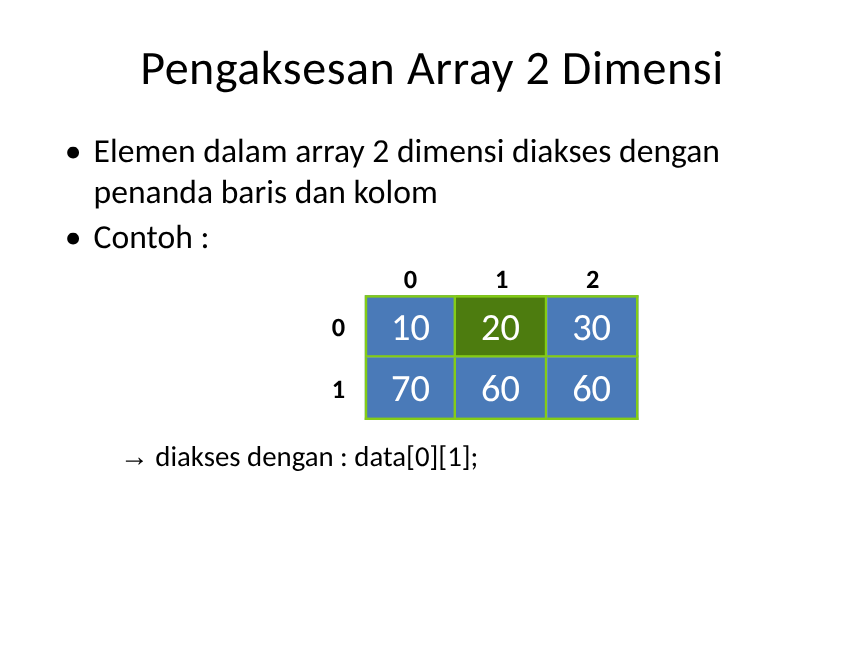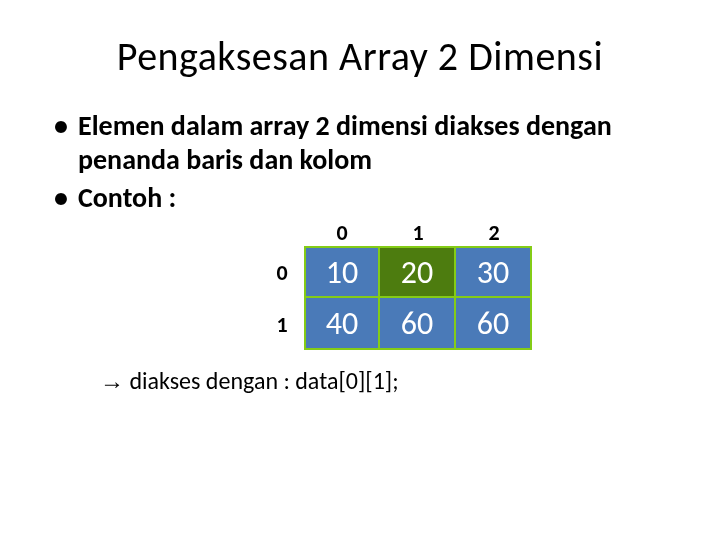--- a/index.html
+++ b/index.html
@@ -23,21 +23,20 @@
     font-weight: 400;
     margin: 12px 0 28px 0;
     letter-spacing: 0.5px;
   }
   ul.bullets {
     list-style: none;
     padding: 0;
     margin: 0;
     font-size: 28px;
     line-height: 1.22;
-    font-weight: bold;
   }
   ul.bullets > li {
     position: relative;
     padding-left: 28px;
     margin-bottom: 4px;
   }
   ul.bullets > li::before {
     content: "•";
     position: absolute;
     left: 4px;
@@ -121,21 +120,21 @@
       <span>2</span>
     </div>
     <div class="row">
       <div class="row-header">0</div>
       <div class="cell">10</div>
       <div class="cell highlight">20</div>
       <div class="cell">30</div>
     </div>
     <div class="row">
       <div class="row-header">1</div>
-      <div class="cell">40</div>
+      <div class="cell">70</div>
       <div class="cell">60</div>
       <div class="cell">60</div>
     </div>
   </div>
 
   <div class="footer-line">
     <span class="arrow">→</span><span> diakses dengan : data[0][1];</span>
   </div>
 
 </div>

